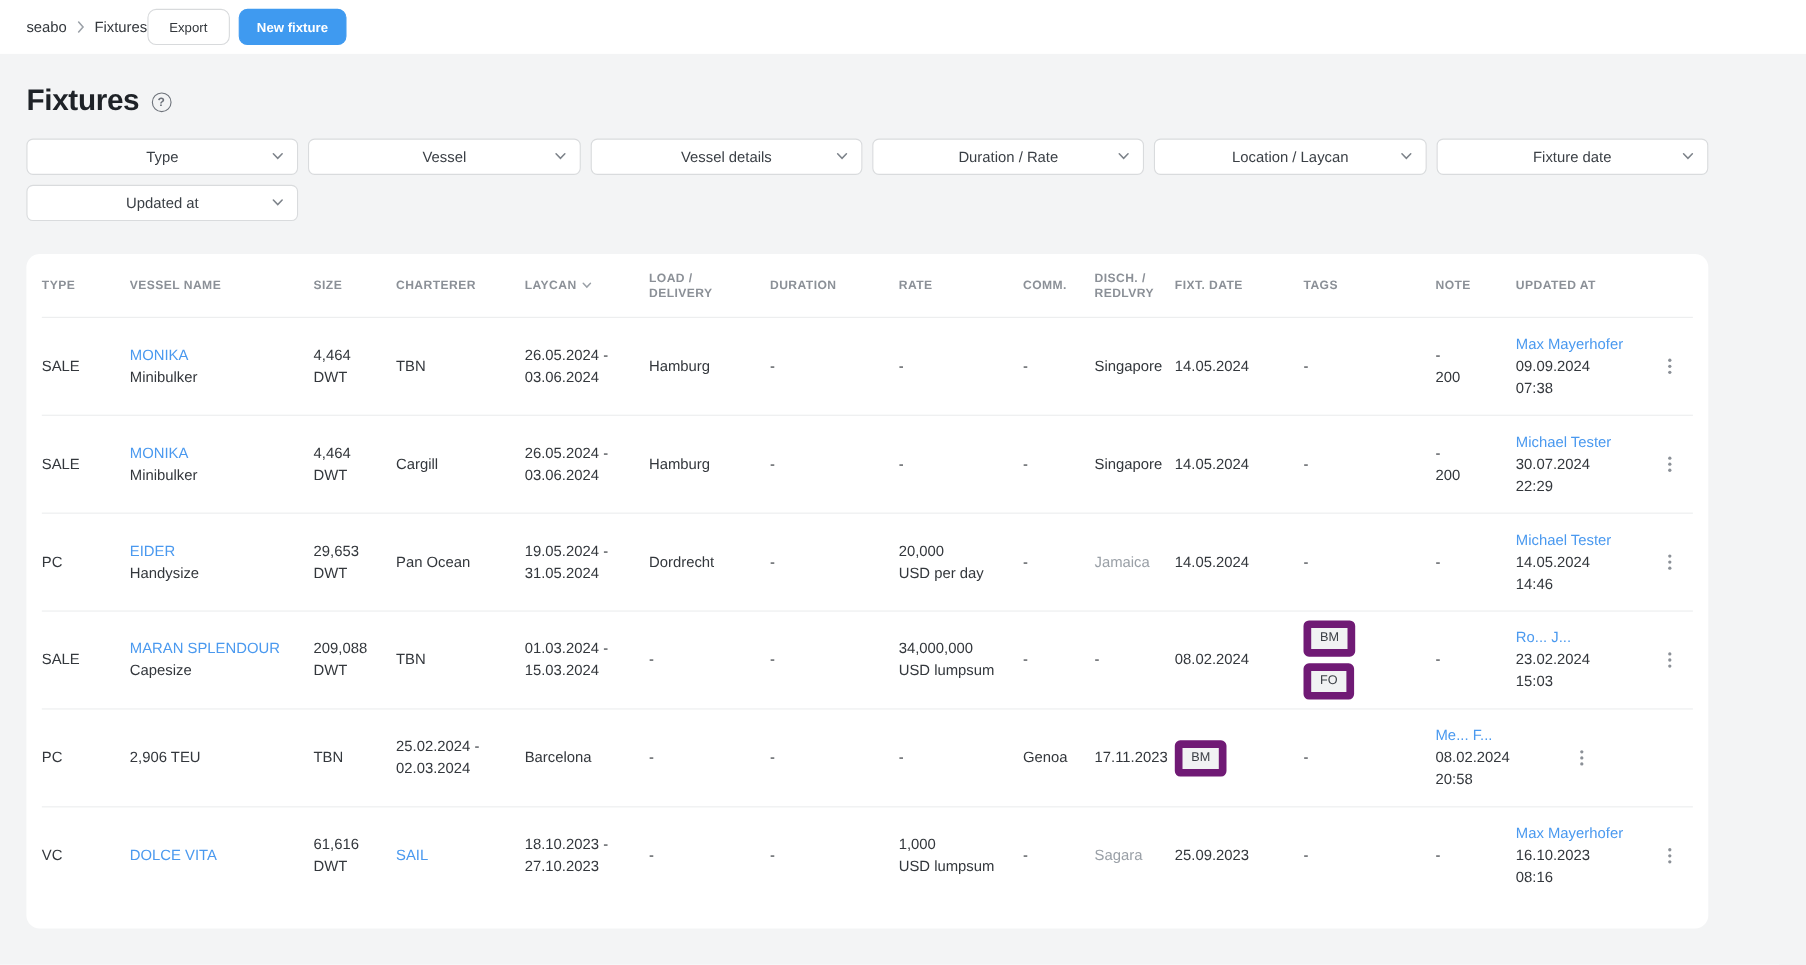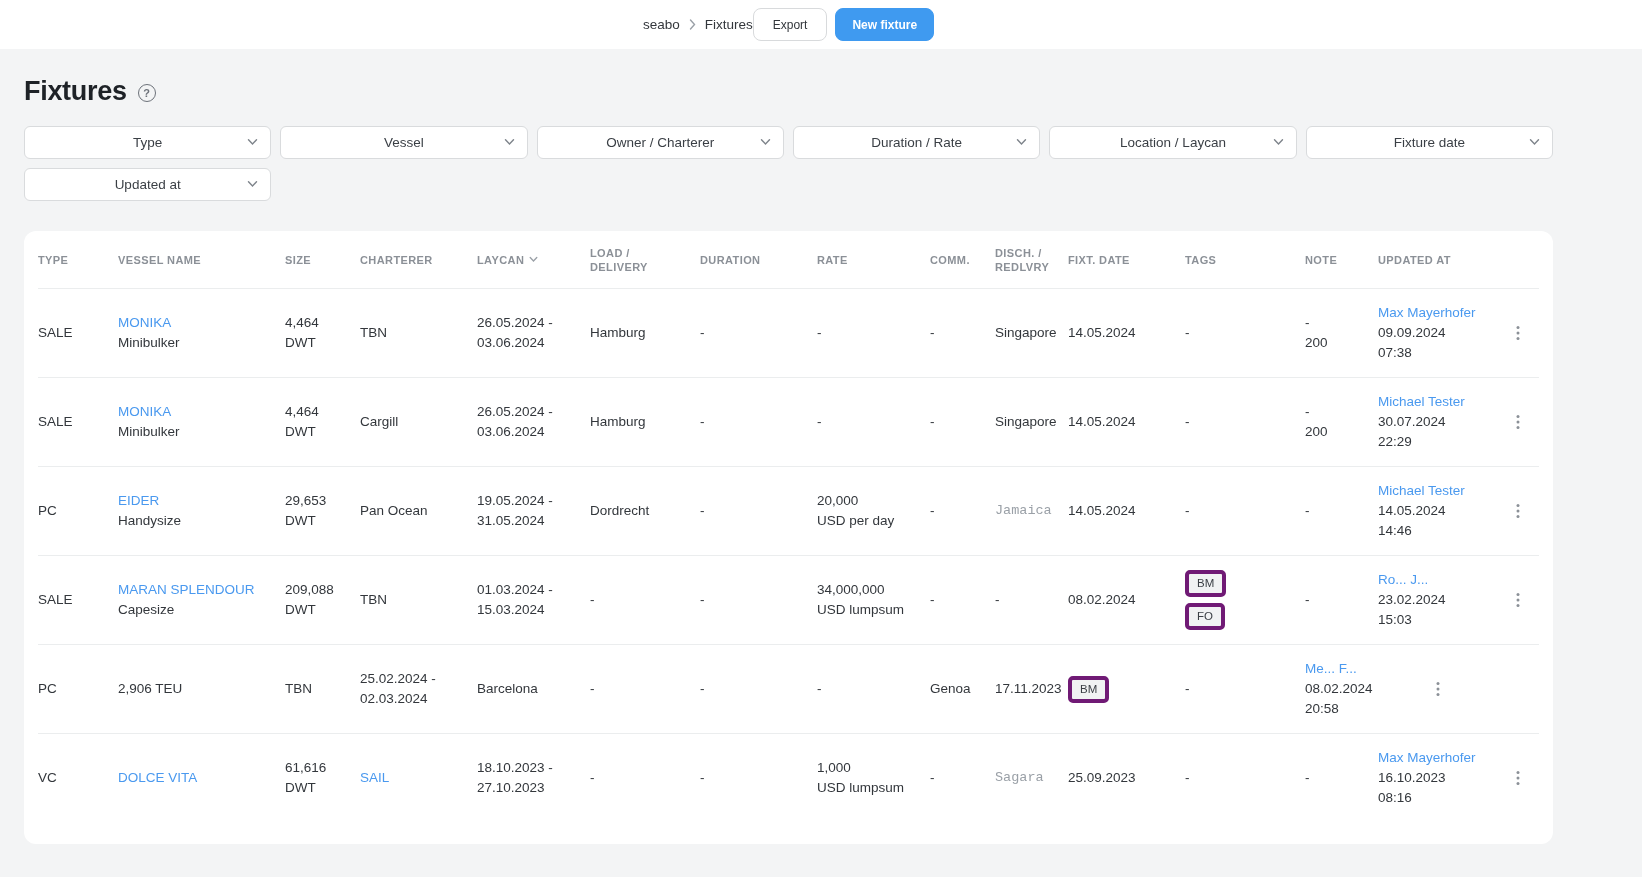--- a/index.html
+++ b/index.html
@@ -5,28 +5,28 @@
   * { box-sizing: border-box; margin: 0; padding: 0; }
   html,body { width:1642px; height:877px; overflow:hidden; }
   body {
     font-family:"Liberation Sans", sans-serif;
     background:#f3f4f5;
     color:#33373c;
     font-size:13.5px;
   }
   a { text-decoration:none; }
   .link { color:#4a99ef; cursor:pointer; }
-  .muted { color:#9aa0a7;font-family:Liberation Mono, monospace; }
+  .muted { color:#9aa0a7; }
   .tbn { }
 
   
   .topbar { background:#ffffff; height:49px; }
   .topbar-inner {
     width:1529px; margin-left:24px; height:100%;
-    display:flex; align-items:center; justify-content:center;
+    display:flex; align-items:center; justify-content:flex-start;
   }
   .breadcrumb { display:flex; align-items:center; gap:9px; font-size:13.5px; color:#33373c; }
   .crumb { cursor:pointer; }
   .crumb-sep { display:flex; align-items:center; color:#9aa0a7; }
   .topbar-actions { display:flex; gap:8px; }
   .btn {
     height:33px; border-radius:8px; font-size:12px;
     display:flex; align-items:center; justify-content:center; cursor:pointer;
     font-family:"Liberation Sans", sans-serif;
   }
@@ -64,21 +64,21 @@
     display:grid;
     grid-template-columns:80px 167px 75px 117px 113px 110px 117px 113px 65px 73px 117px 120px 73px 130px 30px;
     align-items:center;
   }
   .thead { height:57px; color:#8b9097; font-size:11px; font-weight:700; letter-spacing:0.4px; }
   .hcell { display:flex; align-items:center; gap:5px; padding-right:10px; line-height:14px; }
   .trow { min-height:89px; border-top:1px solid #ebedee; line-height:20px; }
   .cell { padding-right:10px; }
   .tags-cell { display:flex; flex-direction:column; align-items:flex-start; gap:6px; }
   .chip {
-    display:inline-block; background:#f1f2f3; border:4px solid #701a75; border-radius:5px;
+    display:inline-block; background:#f1f2f3; border:7px solid #701a75; border-radius:5px;
     padding:1px 8px 2px; font-size:11.5px; color:#3c4046; line-height:16px;
   }
   .kebab-cell { display:flex; justify-content:center; cursor:pointer; }
 </style>
 </head>
 <body>
 
 <div class="topbar">
   <div class="topbar-inner">
     <div class="breadcrumb">
@@ -111,21 +111,21 @@
           <path d="M1.5 1.8 L5.5 6 L9.5 1.8" fill="none" stroke="#7d838a" stroke-width="1.4" stroke-linecap="round"></path>
         </svg>
     </div>
     <div class="filter">
       <span>Vessel</span>
       <svg class="chev" width="11" height="8" viewBox="0 0 11 8">
           <path d="M1.5 1.8 L5.5 6 L9.5 1.8" fill="none" stroke="#7d838a" stroke-width="1.4" stroke-linecap="round"></path>
         </svg>
     </div>
     <div class="filter">
-      <span>Owner / Charterer</span>
+      <span>Vessel details</span>
       <svg class="chev" width="11" height="8" viewBox="0 0 11 8">
           <path d="M1.5 1.8 L5.5 6 L9.5 1.8" fill="none" stroke="#7d838a" stroke-width="1.4" stroke-linecap="round"></path>
         </svg>
     </div>
     <div class="filter">
       <span>Duration / Rate</span>
       <svg class="chev" width="11" height="8" viewBox="0 0 11 8">
           <path d="M1.5 1.8 L5.5 6 L9.5 1.8" fill="none" stroke="#7d838a" stroke-width="1.4" stroke-linecap="round"></path>
         </svg>
     </div>

